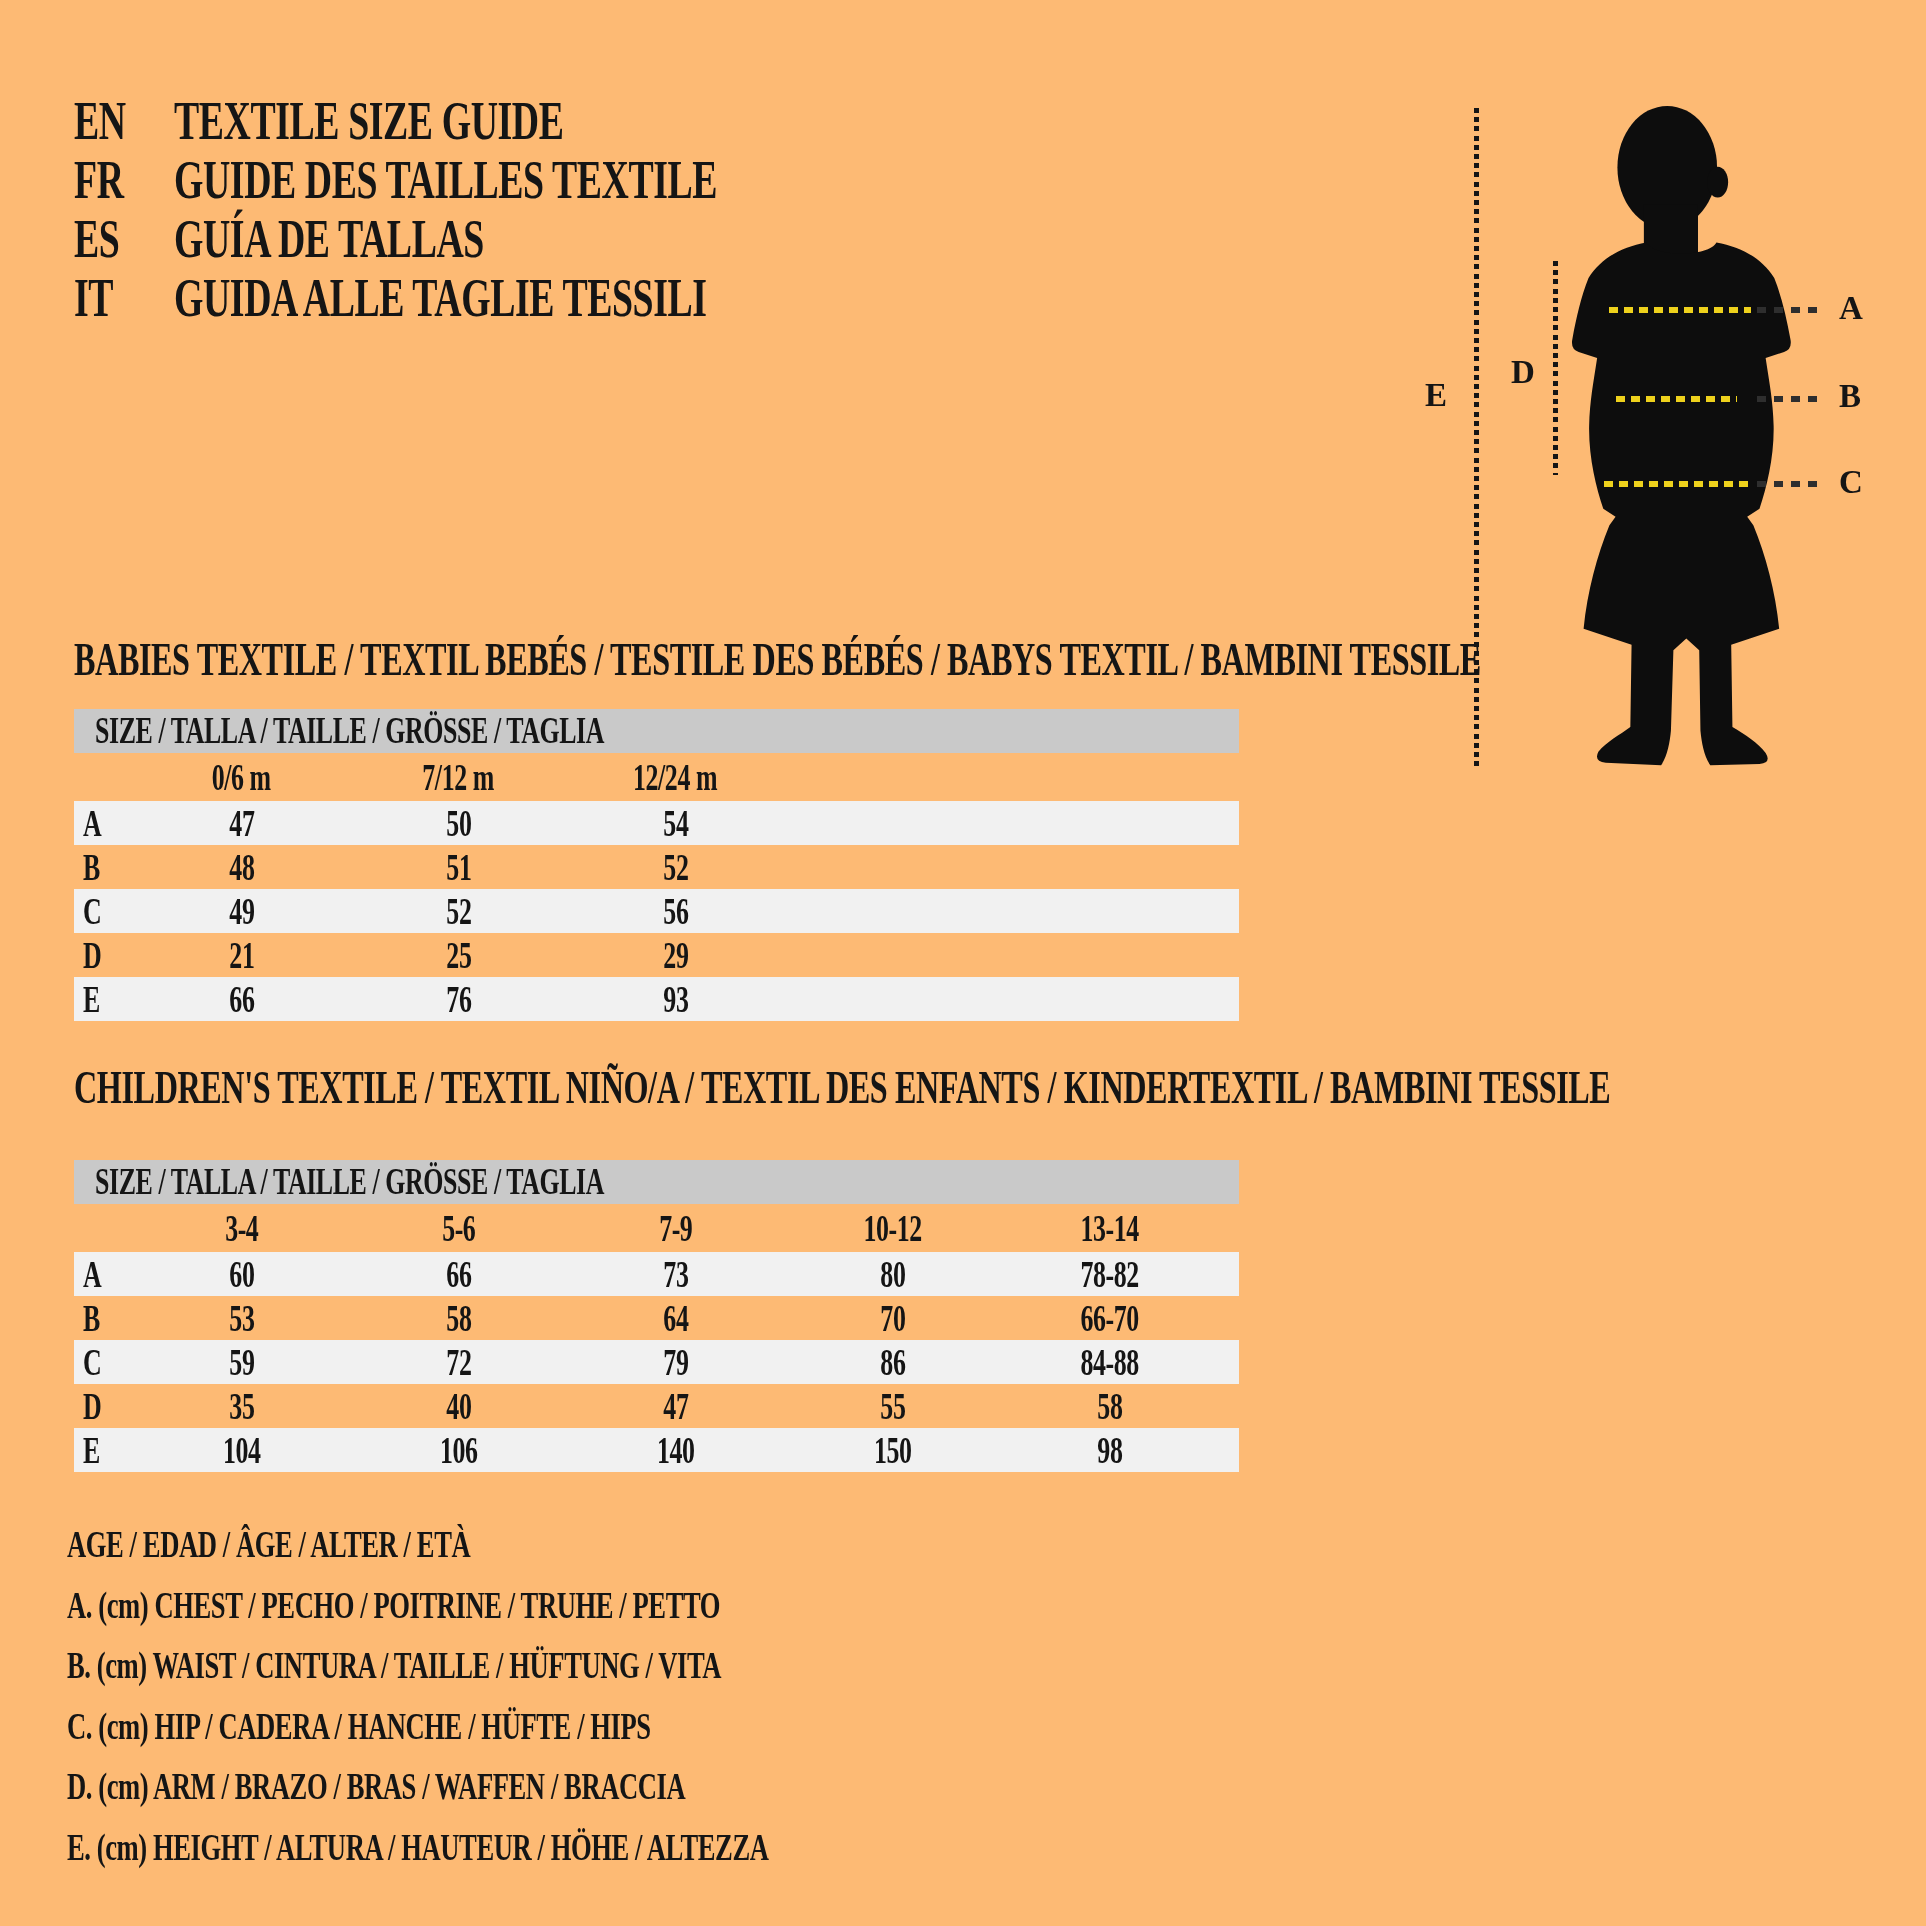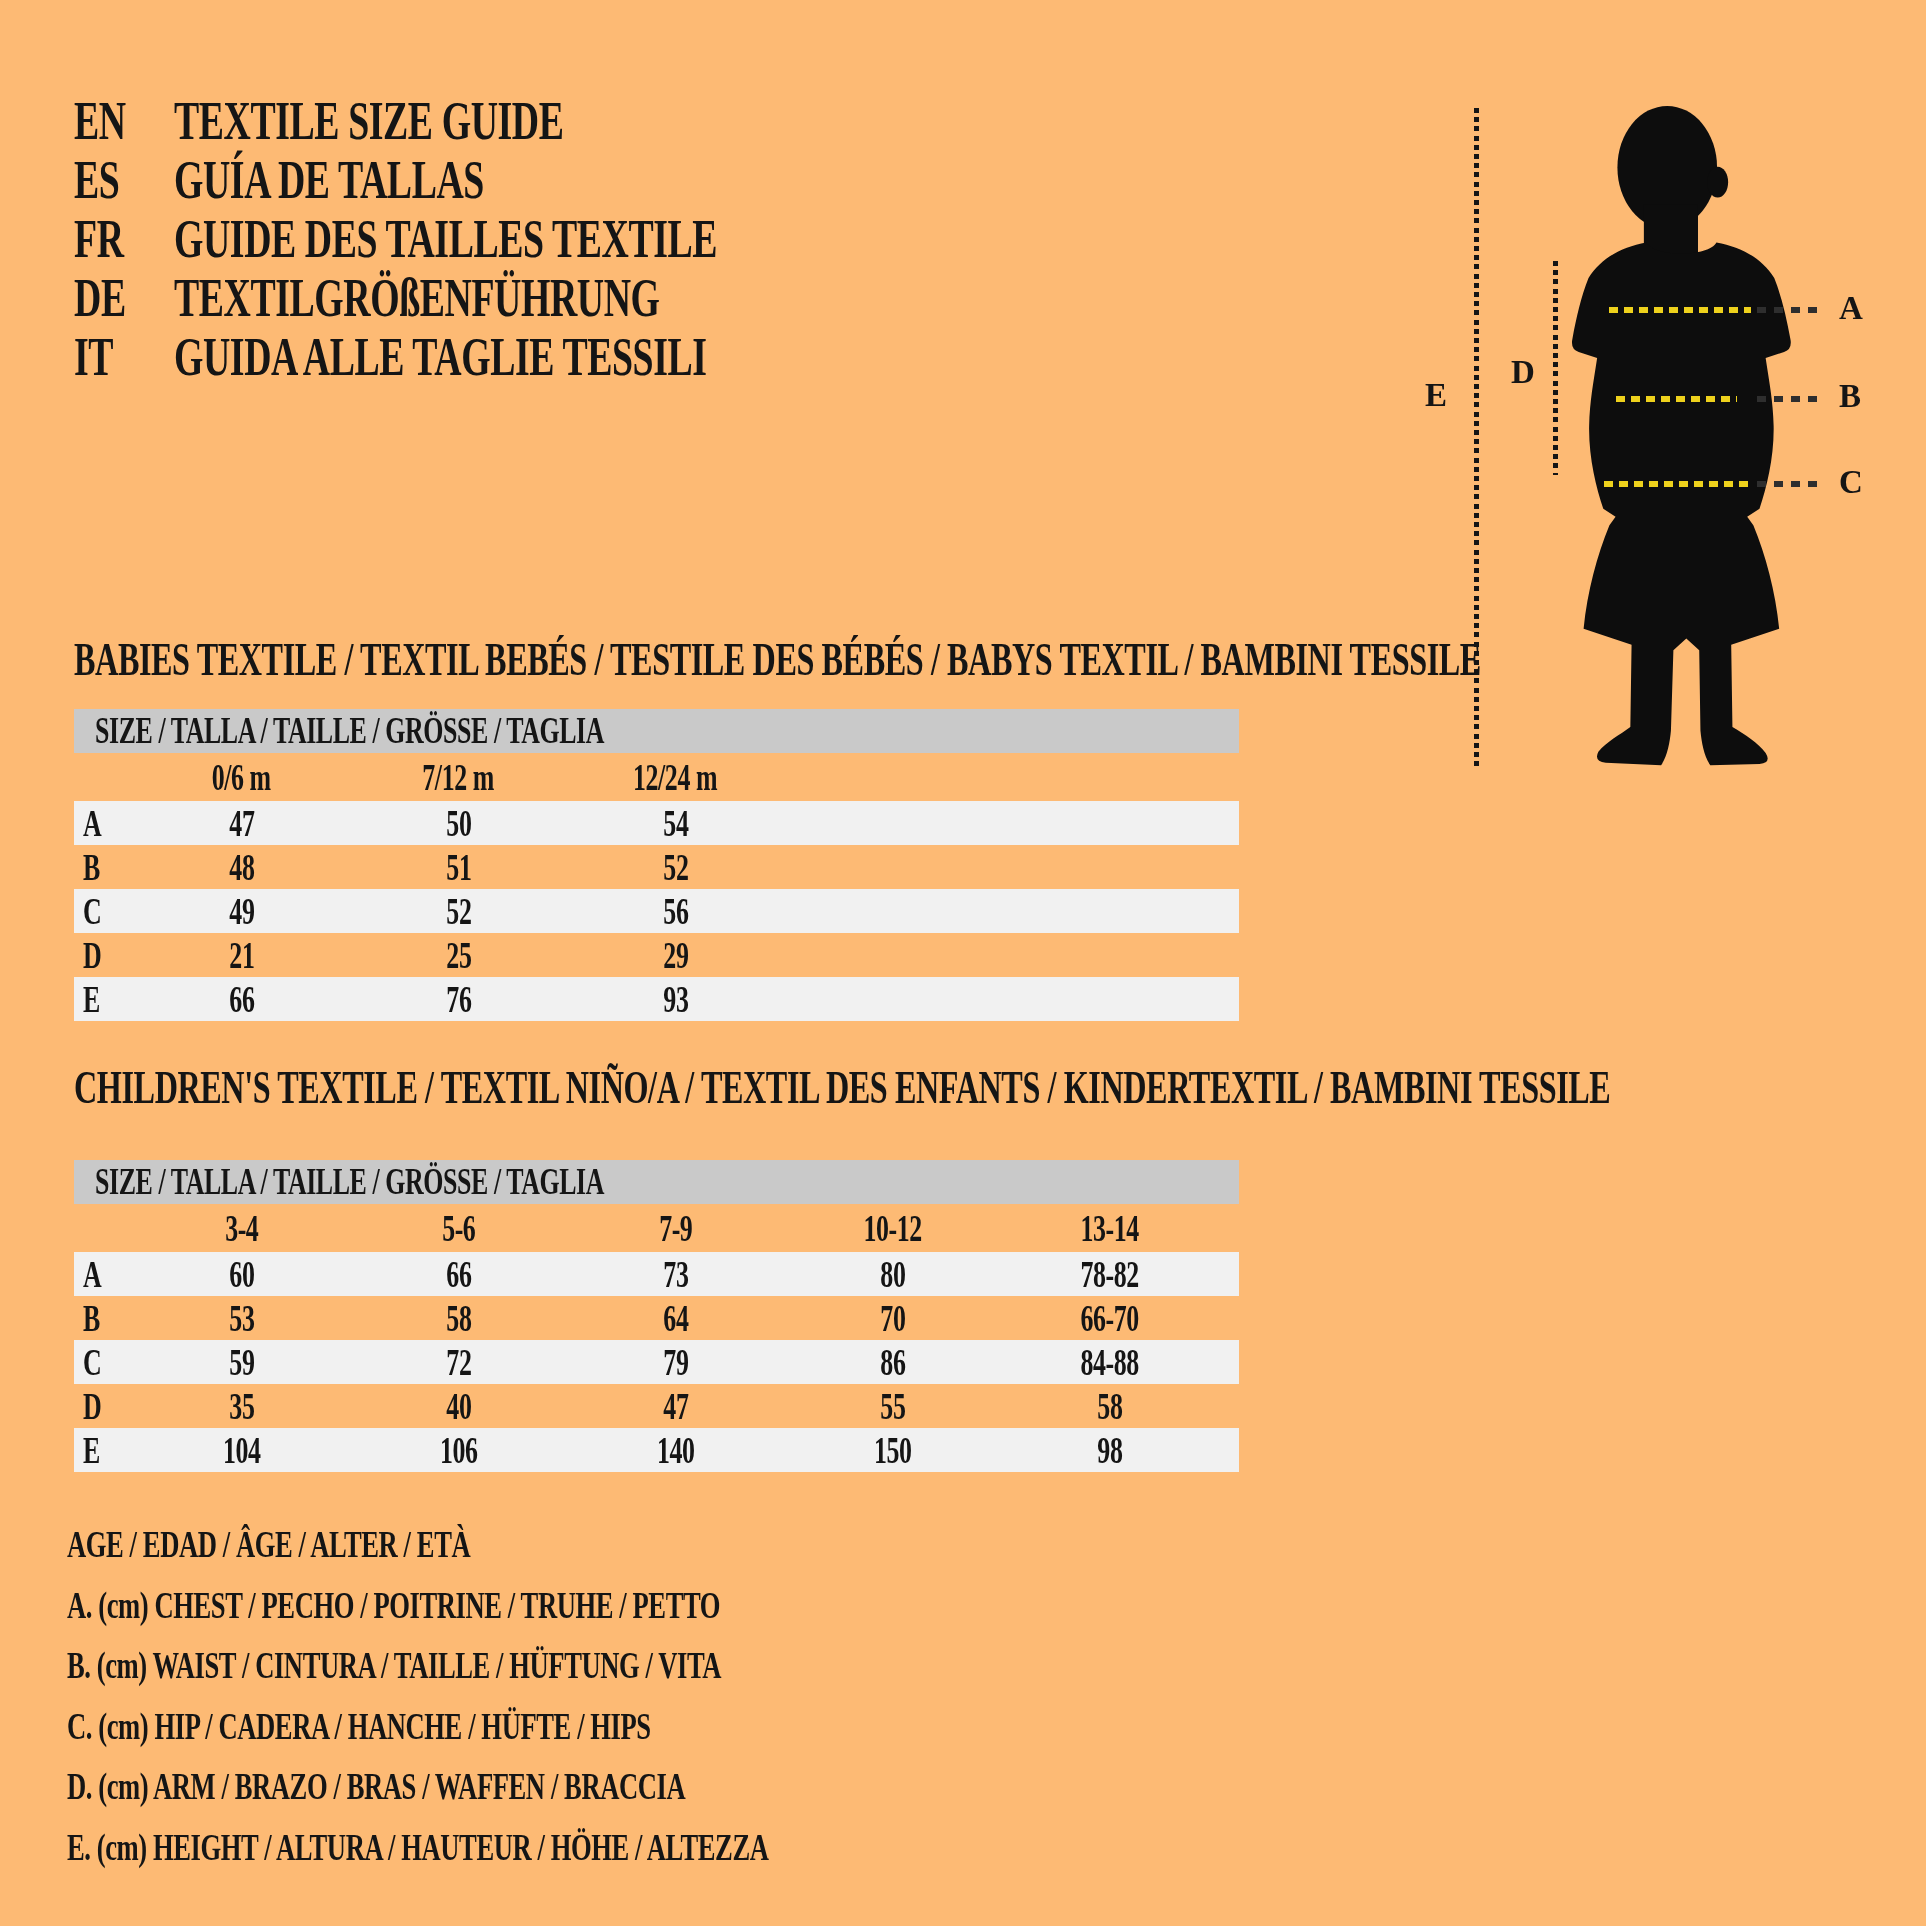--- a/index.html
+++ b/index.html
@@ -62,30 +62,26 @@
 <body>
 
 <div class="page">
 
   <div class="lang-block">
     <div class="lang-row">
       <span><span class="cond">EN</span></span>
       <span><span class="cond">TEXTILE SIZE GUIDE</span></span>
     </div>
     <div class="lang-row">
+      <span><span class="cond">FR</span></span>
+      <span><span class="cond">GUIDE DES TAILLES TEXTILE</span></span>
+    </div>
+    <div class="lang-row">
       <span><span class="cond">ES</span></span>
       <span><span class="cond">GUÍA DE TALLAS</span></span>
-    </div>
-    <div class="lang-row">
-      <span><span class="cond">FR</span></span>
-      <span><span class="cond">GUIDE DES TAILLES TEXTILE</span></span>
-    </div>
-    <div class="lang-row">
-      <span><span class="cond">DE</span></span>
-      <span><span class="cond">TEXTILGRÖßENFÜHRUNG</span></span>
     </div>
     <div class="lang-row">
       <span><span class="cond">IT</span></span>
       <span><span class="cond">GUIDA ALLE TAGLIE TESSILI</span></span>
     </div>
   </div>
 
   <svg class="silhouette-svg" width="246" height="678" viewBox="2530 160 400 1100" xmlns="http://www.w3.org/2000/svg">
     <g fill="#0d0d0d">
       <ellipse cx="2706" cy="270" rx="81" ry="100"></ellipse>

